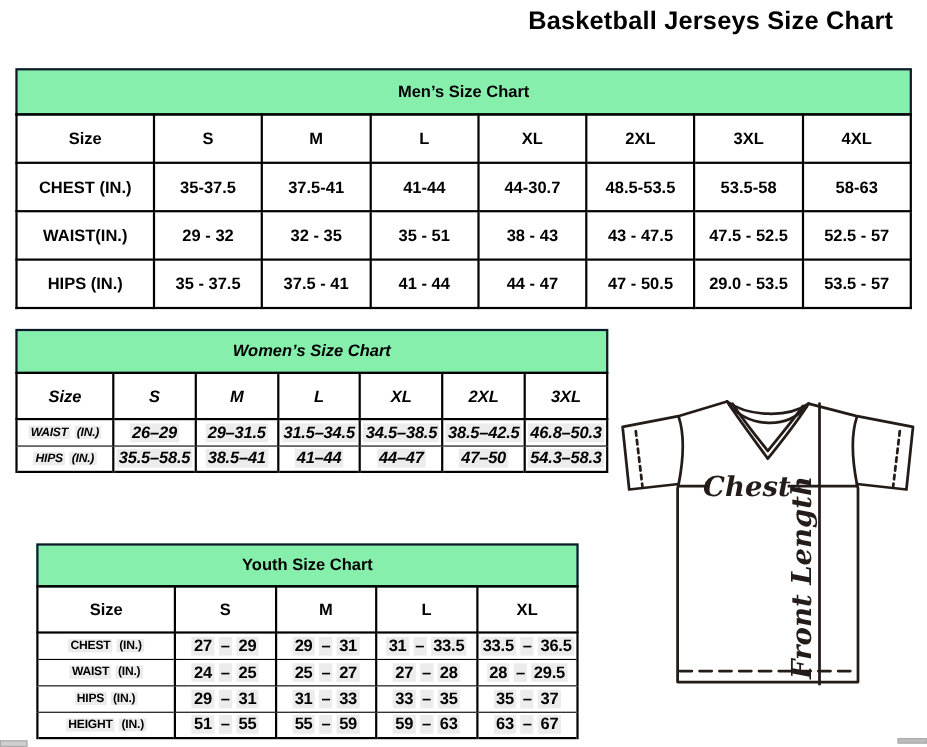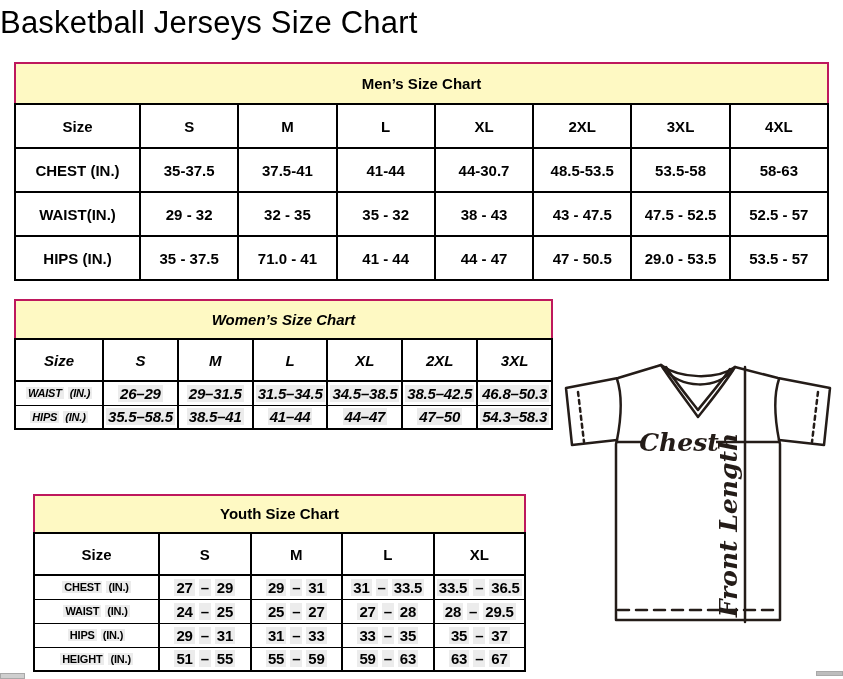--- a/index.html
+++ b/index.html
@@ -1,21 +1,21 @@
 <!DOCTYPE html>
 <html><head>
 <meta charset="utf-8">
 <style>
   html,body{margin:0;padding:0;background:#fff;}
   #page{position:relative;width:843px;height:679px;background:#fff;overflow:hidden;
         font-family:"Liberation Sans",sans-serif;color:#000;}
-  #page-title{position:absolute;left:0;top:5px;width:812px;text-align:left;
-              font-size:31px;font-weight:normal;letter-spacing:0.2px;}
+  #page-title{position:absolute;left:0;top:5px;width:812px;text-align:right;
+              font-size:23px;font-weight:bold;letter-spacing:0.2px;}
   .size-table{position:absolute;}
-  .band{border:2px solid #be185d;background:#fef9c3;text-align:center;
+  .band{border:2px solid #0f172a;background:#86efac;text-align:center;
         font-size:15px;font-weight:bold;}
   .size-table table{border-collapse:collapse;width:100%;table-layout:fixed;
                     margin-top:-2px;border:2px solid #000;}
   .size-table th,.size-table td{border:2px solid #000;text-align:center;
       vertical-align:middle;font-weight:bold;white-space:nowrap;overflow:hidden;
       padding:0;font-size:15px;}
   
   .mens{left:14px;top:62px;width:815px;}
   .mens .band{height:39px;line-height:39px;}
   .mens thead tr{height:44px;}
@@ -77,30 +77,30 @@
             <td>41-44</td>
             <td>44-30.7</td>
             <td>48.5-53.5</td>
             <td>53.5-58</td>
             <td>58-63</td>
           </tr>
           <tr>
             <th class="rl">WAIST(IN.)</th>
             <td>29 - 32</td>
             <td>32 - 35</td>
-            <td>35 - 32</td>
+            <td>35 - 51</td>
             <td>38 - 43</td>
             <td>43 - 47.5</td>
             <td>47.5 - 52.5</td>
             <td>52.5 - 57</td>
           </tr>
           <tr>
             <th class="rl">HIPS (IN.)</th>
             <td>35 - 37.5</td>
-            <td>71.0 - 41</td>
+            <td>37.5 - 41</td>
             <td>41 - 44</td>
             <td>44 - 47</td>
             <td>47 - 50.5</td>
             <td>29.0 - 53.5</td>
             <td>53.5 - 57</td>
           </tr>
         </tbody>
       </table>
   </div>
 

